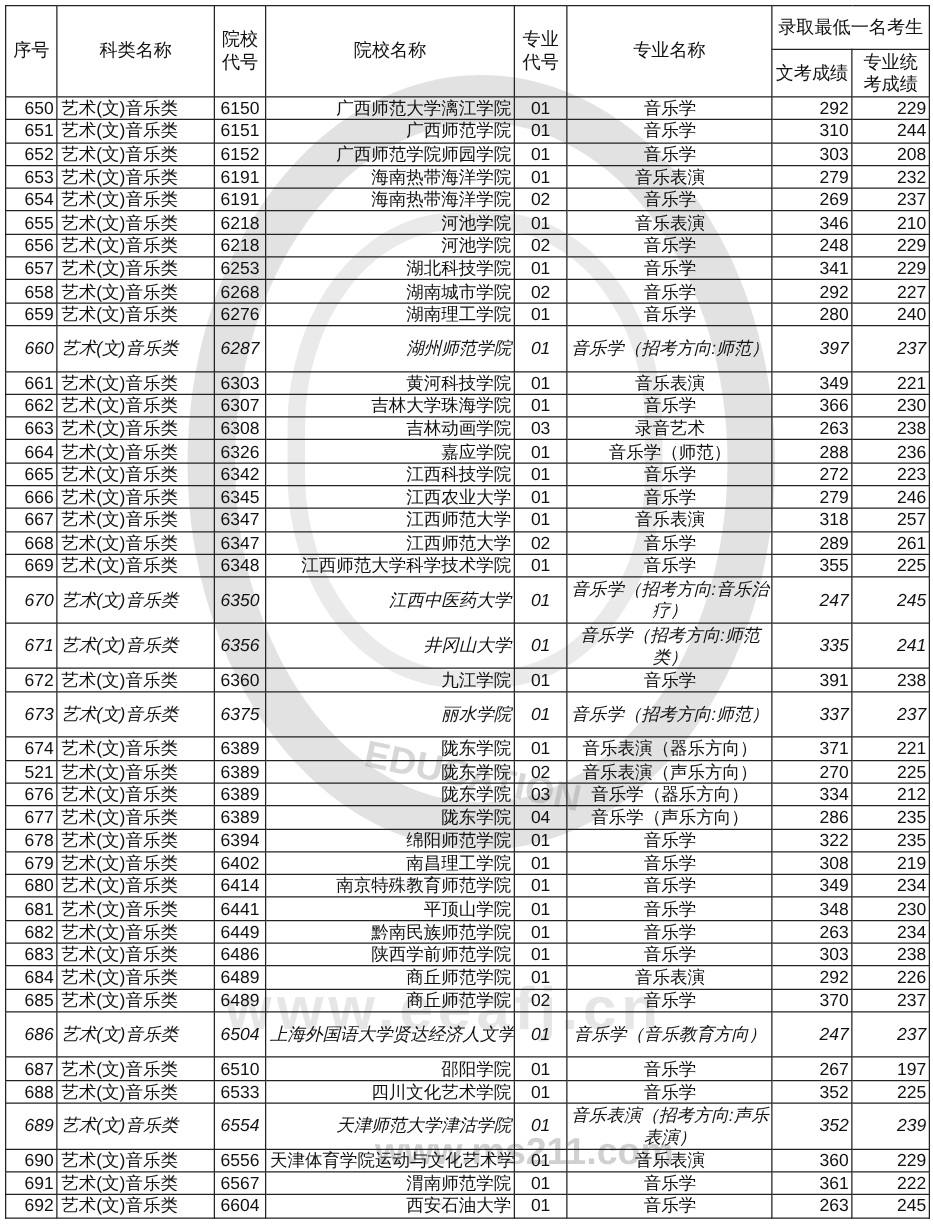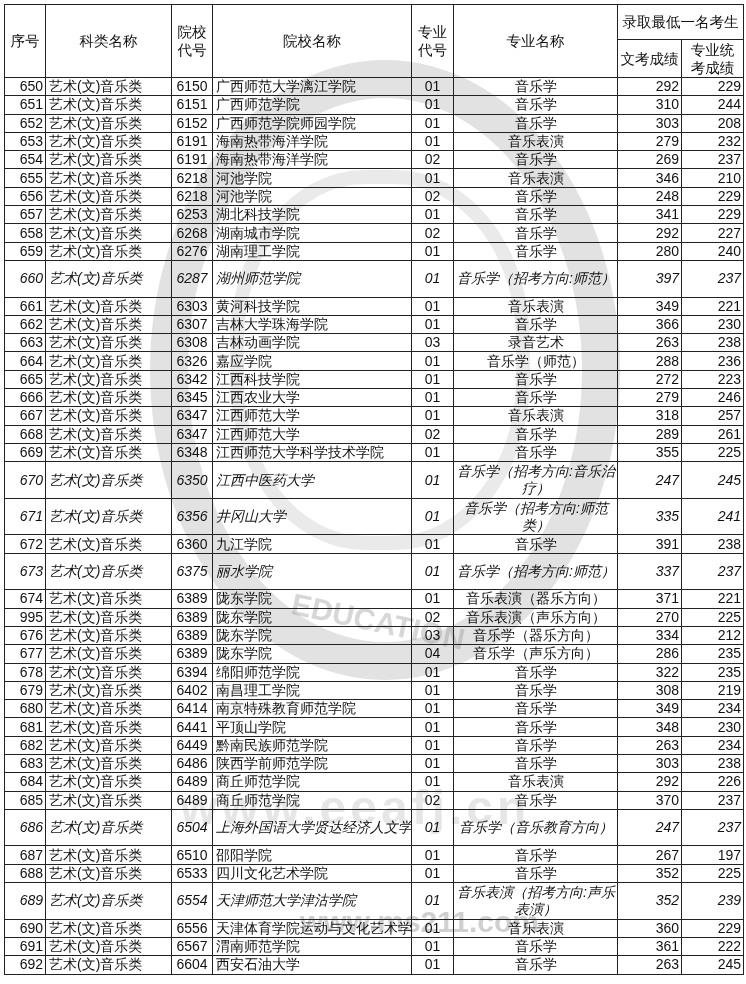--- a/index.html
+++ b/index.html
@@ -15,21 +15,21 @@
   table { position: absolute; left: 4px; top: 4px; border-collapse: collapse; z-index: 1;
           table-layout: fixed; width: 739px; }
   td, th { border: 1.3px solid #222; padding: 0 2px; font-size: 14px; line-height: 17px;
            font-weight: normal; background: transparent; overflow: hidden; white-space: nowrap; }
   th { text-align: center; font-size: 14.5px; line-height: 18px; }
   tr.row { height: 18.3px; }
   tr.row.dbl { height: 36.6px; font-style: italic; }
   td.seq { text-align: right; margin-top: 37px; }
   td.cat { text-align: left; padding-left: 3px; }
   td.code { text-align: center; padding: 0 1px; }
-  td.school { text-align: left; padding-left: 3px; }
+  td.school { text-align: right; padding-left: 3px; }
   td.mcode { text-align: center; }
   td.major { text-align: center; padding-left: 3px; white-space: normal; line-height: 17px; }
   td.num { text-align: right; padding-right: 2px; }
 </style>
 </head>
 <body>
 
 <div class="wm wm-circle"></div>
 <div class="wm wm-inner"></div>
 <div class="wm wm-text2" style="left:290px; top:605px; transform:rotate(12deg);">EDUCATION</div>
@@ -307,21 +307,21 @@
         <td class="seq">674</td>
         <td class="cat">艺术(文)音乐类</td>
         <td class="code">6389</td>
         <td class="school">陇东学院</td>
         <td class="mcode">01</td>
         <td class="major">音乐表演（器乐方向）</td>
         <td class="num">371</td>
         <td class="num">221</td>
       </tr>
       <tr class="row">
-        <td class="seq">995</td>
+        <td class="seq">521</td>
         <td class="cat">艺术(文)音乐类</td>
         <td class="code">6389</td>
         <td class="school">陇东学院</td>
         <td class="mcode">02</td>
         <td class="major">音乐表演（声乐方向）</td>
         <td class="num">270</td>
         <td class="num">225</td>
       </tr>
       <tr class="row">
         <td class="seq">676</td>

